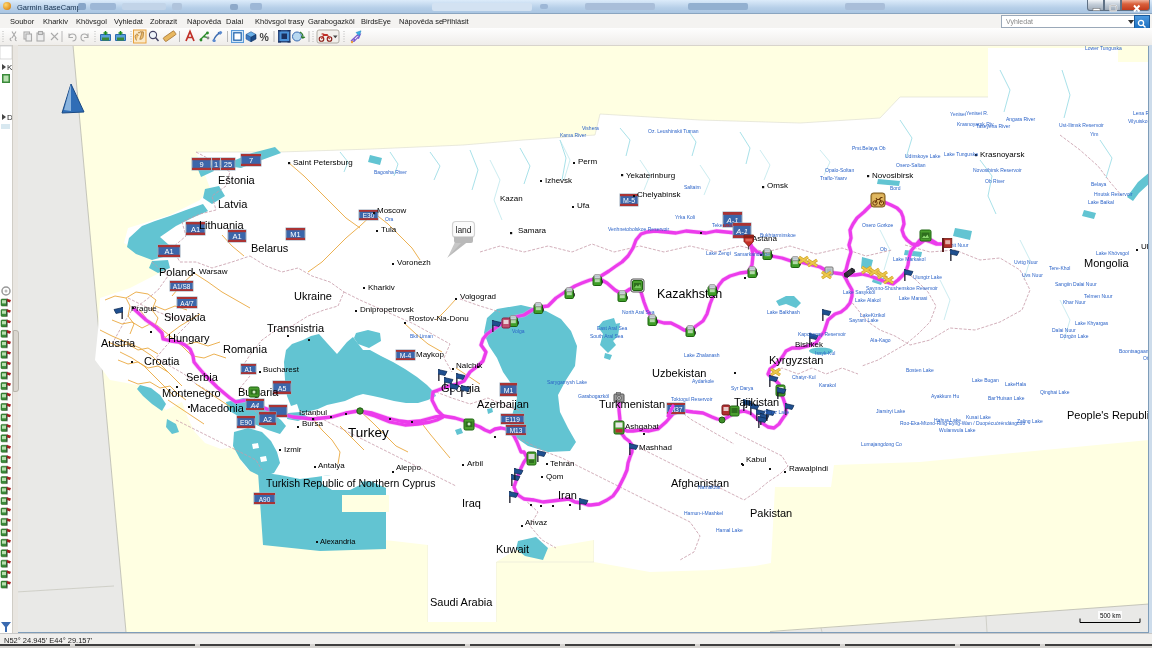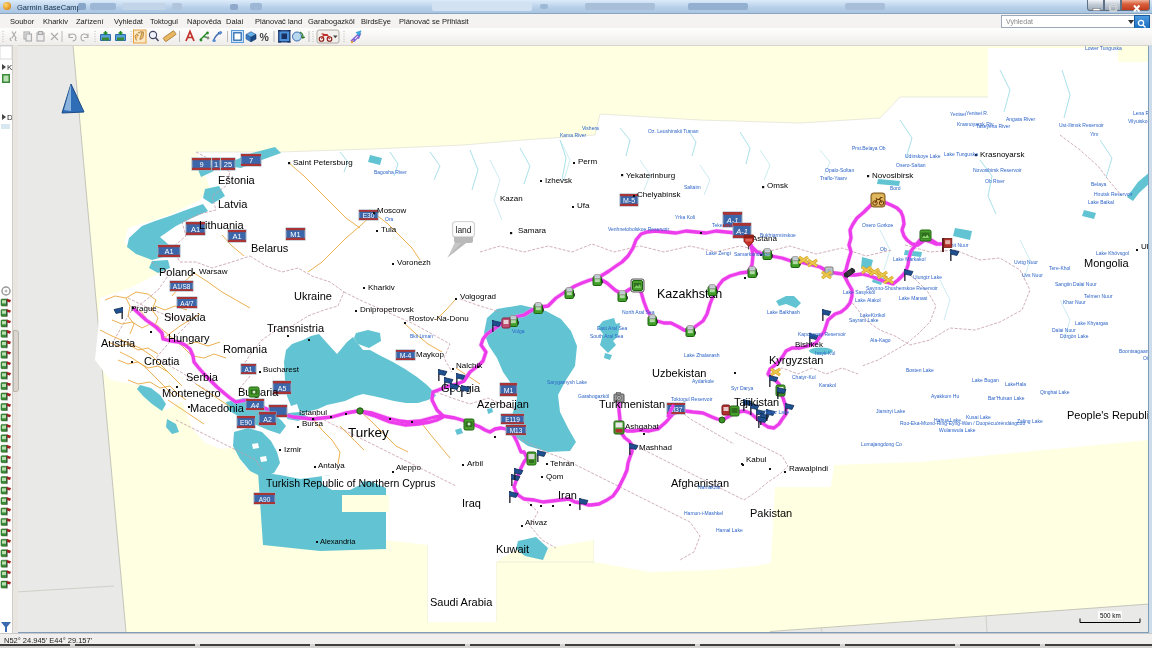--- a/index.html
+++ b/index.html
@@ -791,29 +791,29 @@
             <rect x="5" y="2.5" width="6.5" height="5.5" rx="1.2" fill="none" stroke="#666" stroke-width="0.4"></rect>
           </svg></div>
   <div class="wbtn close"><svg width="29" height="11">
             <path d="M12 2.5 L17.5 8.5 M17.5 2.5 L12 8.5" stroke="#fff" stroke-width="1.9"></path>
           </svg></div>
  </div>
 </div>
 <div id="menubar">
 <span style="left:10px">Soubor</span>
       <span style="left:43px">Kharkiv</span>
-      <span style="left:76px">Zařízení</span>
+      <span style="left:76px">Khövsgol</span>
       <span style="left:114px">Vyhledat</span>
-      <span style="left:150px">Toktogul</span>
+      <span style="left:150px">Zobrazit</span>
       <span style="left:187px">Nápověda</span>
       <span style="left:226px">Dalai</span>
-      <span style="left:255px">Plánovač land</span>
+      <span style="left:255px">Khövsgol trasy</span>
       <span style="left:308px">Garabogazköl</span>
       <span style="left:361px">BirdsEye</span>
-      <span style="left:399px">Plánovač se</span>
+      <span style="left:399px">Nápověda se</span>
       <span style="left:442px">Přihlásit</span>
 </div>
 <div id="searchbox">
       <span class="ph">Vyhledat</span>
       <div class="dd"></div>
       <div class="btn"><svg width="14" height="12">
           <circle cx="6" cy="5" r="2.6" fill="none" stroke="#fff" stroke-width="1.3"></circle>
           <path d="M8 7 L10.5 9.5" stroke="#fff" stroke-width="1.4"></path>
         </svg></div>
     </div>

